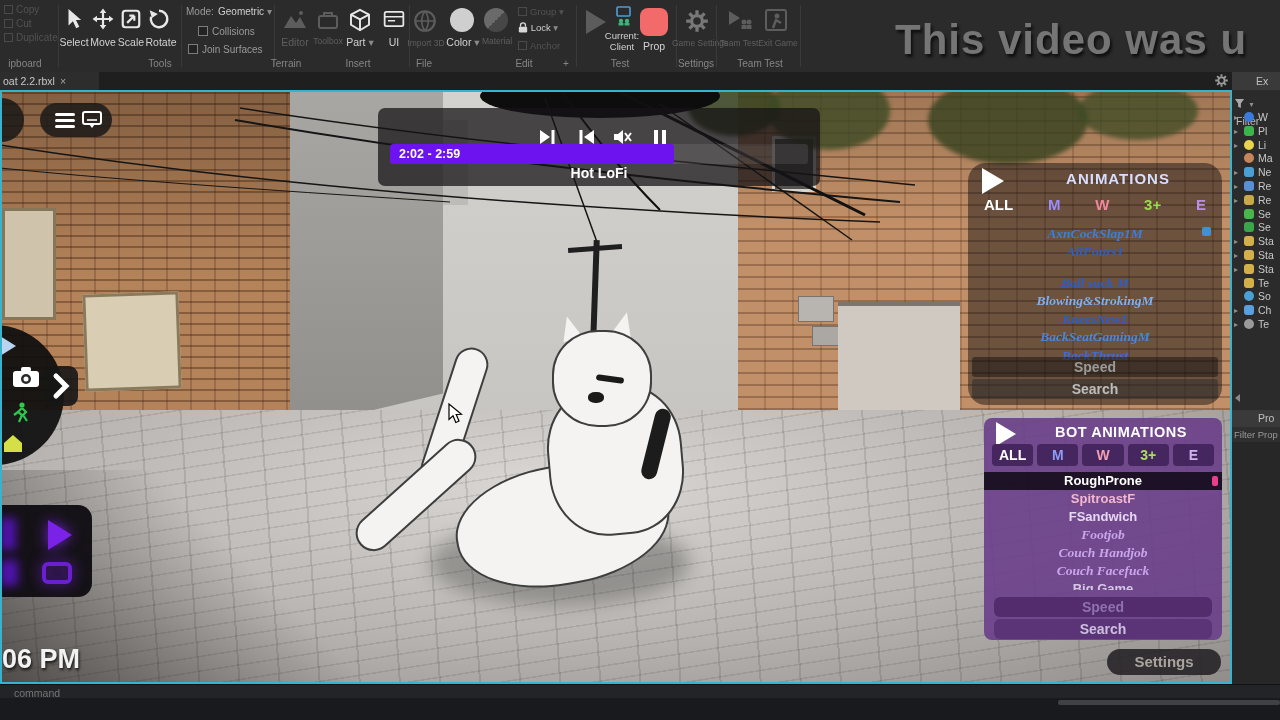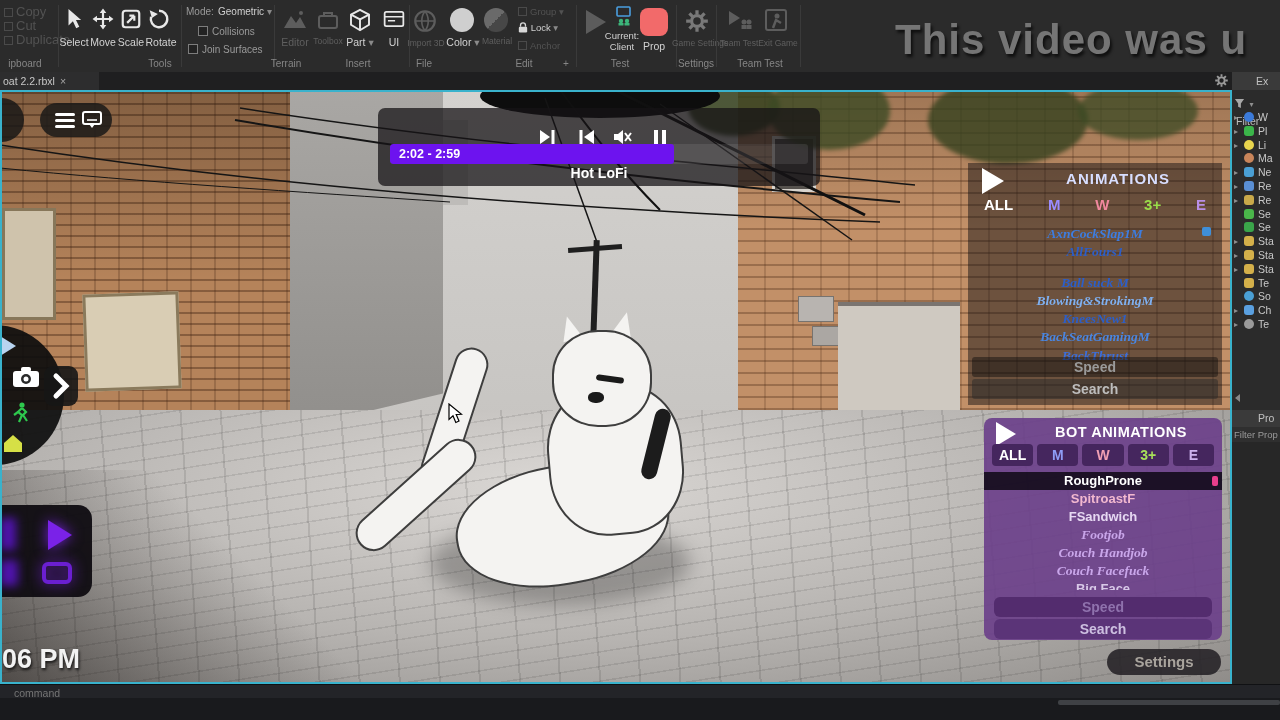--- a/index.html
+++ b/index.html
@@ -5,21 +5,21 @@
   html,body{margin:0;padding:0;background:#141518;}
   #page{position:relative;width:1280px;height:720px;overflow:hidden;background:#1b1c1e;
         font-family:"Liberation Sans",sans-serif;-webkit-font-smoothing:antialiased;}
   .abs{position:absolute;}
   
   #ribbon{left:0;top:0;width:1280px;height:72px;background:#2b2b2b;border-bottom:1px solid #191919;}
   .rsep{width:1px;height:62px;top:5px;background:#3a3a3a;}
   .rcap{font-size:10px;color:#868686;text-align:center;}
   .rlab{font-size:10.5px;color:#d2d2d2;text-align:center;white-space:nowrap;}
   .dim{color:#5f5f5f !important;}
-  .clip-row{font-size:13px;color:#525252;white-space:nowrap;}
+  .clip-row{font-size:10px;color:#525252;white-space:nowrap;}
   .clip-box{display:inline-block;width:7px;height:7px;border:1px solid #4a4a4a;margin-right:3px;vertical-align:-1px;}
   .chk{display:inline-block;width:8px;height:8px;border:1px solid #7d7d7d;margin-right:4px;vertical-align:-1px;background:#222;}
   .modetxt{font-size:10px;color:#9a9a9a;}
   .modeval{font-size:10px;color:#cfcfcf;}
   .stopbtn{width:28px;height:28px;background:#f26a6a;border-radius:8px;}
   .playtri-dim{width:0;height:0;border-left:20px solid #5c5c5c;border-top:12px solid transparent;border-bottom:12px solid transparent;}
   
   #watermark{left:895px;top:16px;width:500px;font-size:42px;font-weight:bold;color:#757575;
              letter-spacing:1px;text-shadow:2px 3px 3px rgba(0,0,0,.65);white-space:nowrap;}
   
@@ -38,21 +38,21 @@
   #vborder{left:0;top:90px;width:1232px;height:594px;border:2px solid #39b2cc;box-sizing:border-box;pointer-events:none;z-index:60;}
   .char{background:#f4f3f1;border:2px solid rgba(22,22,22,.82);box-sizing:border-box;}
   
   #music{left:378px;top:18px;width:442px;height:78px;background:rgba(22,19,22,.74);border-radius:7px;z-index:20;}
   .mbtn{position:absolute;top:20px;width:20px;height:18px;}
   #mtrack{position:absolute;left:12px;top:36px;width:418px;height:20px;background:rgba(255,255,255,.09);border-radius:3px;overflow:hidden;}
   #mfill{position:absolute;left:0;top:0;height:20px;background:#6d13ef;border-radius:3px;}
   #mtime{position:absolute;left:9px;top:3px;font-size:12.5px;font-weight:bold;color:#fff;z-index:2;}
   #mtitle{position:absolute;left:0;top:57px;width:442px;text-align:center;color:#fff;font-weight:bold;font-size:14px;}
   
-  #animpanel{left:968px;top:73px;width:254px;height:242px;background:rgba(8,8,12,.46);border-radius:0;z-index:20;}
+  #animpanel{left:968px;top:73px;width:254px;height:242px;background:rgba(8,8,12,.46);border-radius:18px;z-index:20;}
   .hplay{width:0;height:0;border-left:22px solid #fff;border-top:13px solid transparent;border-bottom:13px solid transparent;}
   #animtitle{position:absolute;left:50px;top:7px;width:200px;text-align:center;color:#d8deff;font-weight:bold;font-size:15px;letter-spacing:1px;}
   #animtabs{position:absolute;left:10px;top:30px;width:234px;height:22px;display:flex;justify-content:space-between;align-items:center;}
   .atab{font-weight:bold;font-size:15px;padding:0 6px;}
   #animlist{position:absolute;left:0;top:62px;width:254px;}
   .aitem{height:18.3px;line-height:18px;text-align:center;font-family:"Liberation Serif",serif;
          font-style:italic;font-weight:bold;font-size:13.5px;}
   .abar{position:absolute;left:4px;width:246px;height:20px;background:rgba(10,10,10,.45);border-radius:3px;
         text-align:center;font-weight:bold;font-size:14px;line-height:20px;}
   #scrolldot{left:1202px;top:137px;width:9px;height:9px;background:#3f8fd9;border-radius:2px;z-index:21;}
@@ -473,21 +473,21 @@
           <div class="btab" style="color: rgb(168, 224, 90);">3+</div>
           <div class="btab" style="color: rgb(205, 178, 238);">E</div>
         </div>
       <div id="botlist">
           <div class="bitem sel" style="color: rgb(255, 255, 255);">RoughProne<span class="seldot"></span></div>
           <div class="bitem" style="color: rgb(242, 184, 207);">SpitroastF</div>
           <div class="bitem" style="color: rgb(230, 216, 242);">FSandwich</div>
           <div class="bitem ital" style="color: rgb(201, 166, 234);">Footjob</div>
           <div class="bitem ital" style="color: rgb(201, 166, 234);">Couch Handjob</div>
           <div class="bitem ital" style="color: rgb(201, 166, 234);">Couch Facefuck</div>
-          <div class="bitem" style="color: rgb(216, 200, 232);">Big Face</div>
+          <div class="bitem" style="color: rgb(216, 200, 232);">Big Game</div>
         </div>
       <div class="abs bbar" style="top:179px;background:#532c6e;color:#8f72ad;">Speed</div>
       <div class="abs bbar" style="top:201px;background:#5b3478;color:#cdbfe0;">Search</div>
     </div>
 
     <div id="settingsbtn" class="abs">Settings</div>
 
     <div class="abs" style="left:-20px;top:8px;width:44px;height:44px;border-radius:50%;background:rgba(25,23,22,.85);z-index:20;"></div>
     <div id="toppill" class="abs">
       <div>

